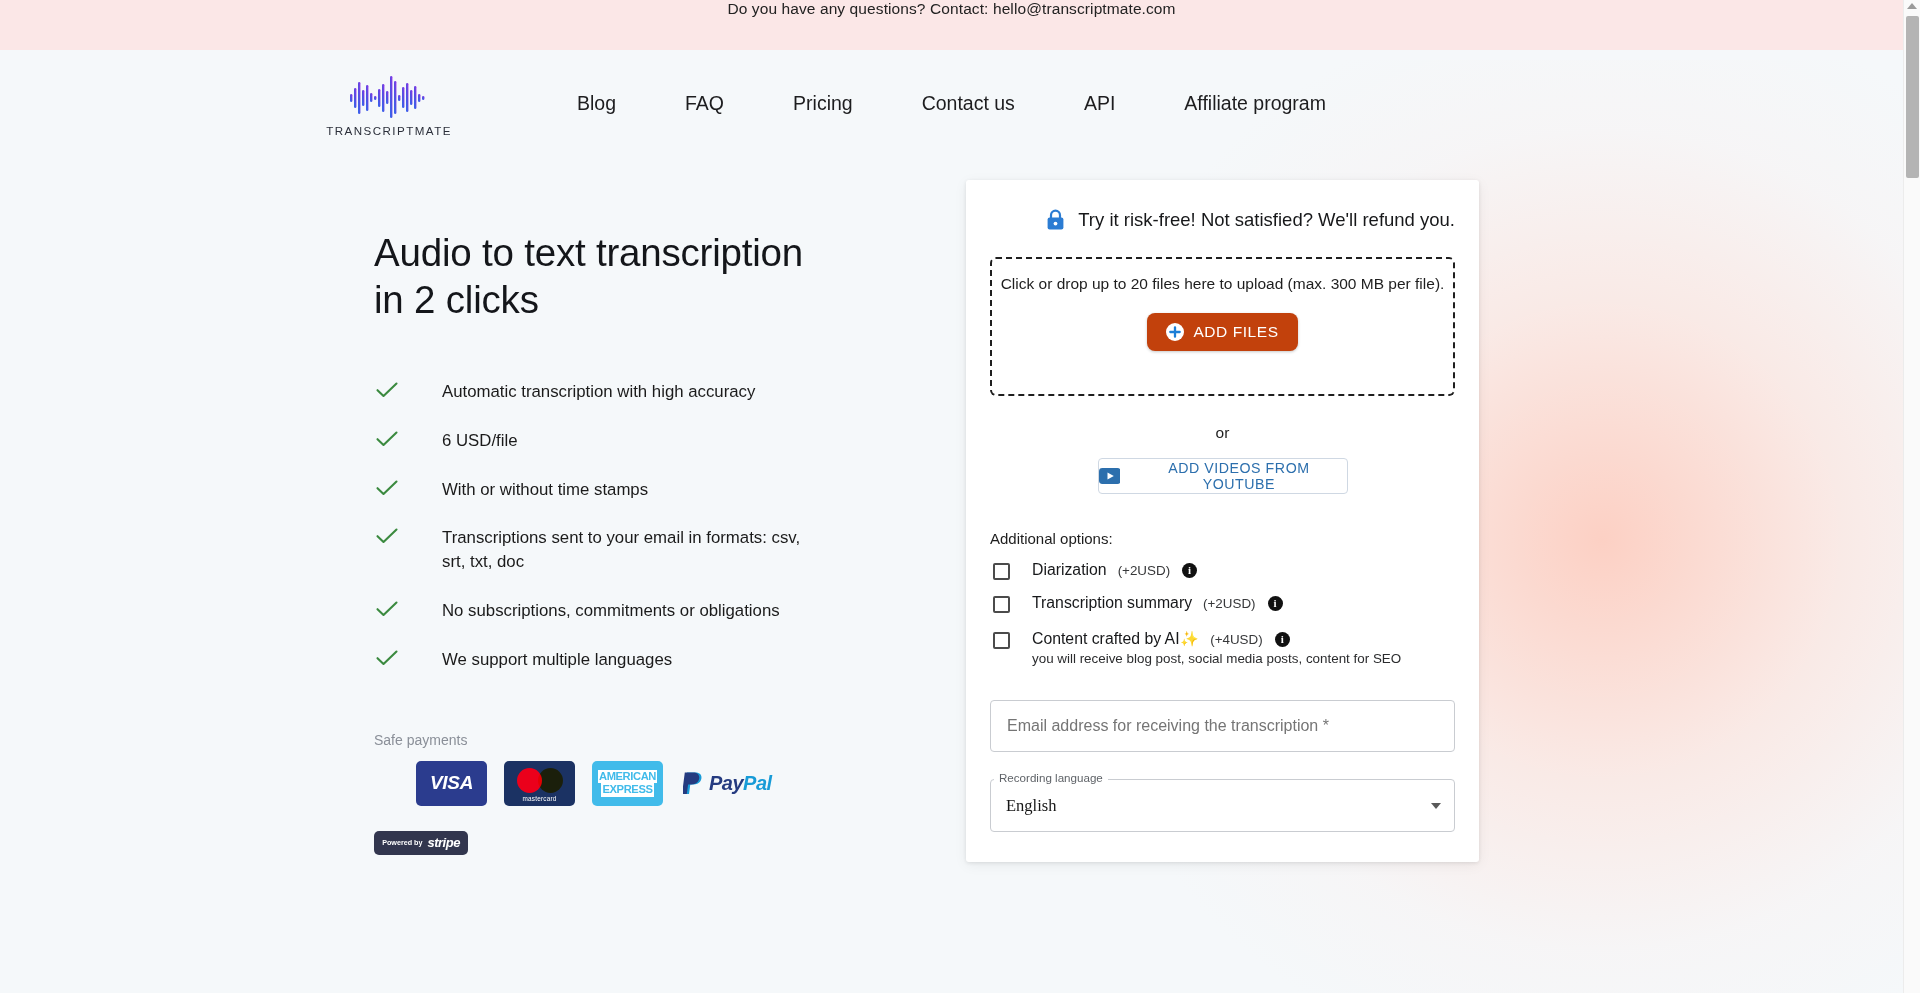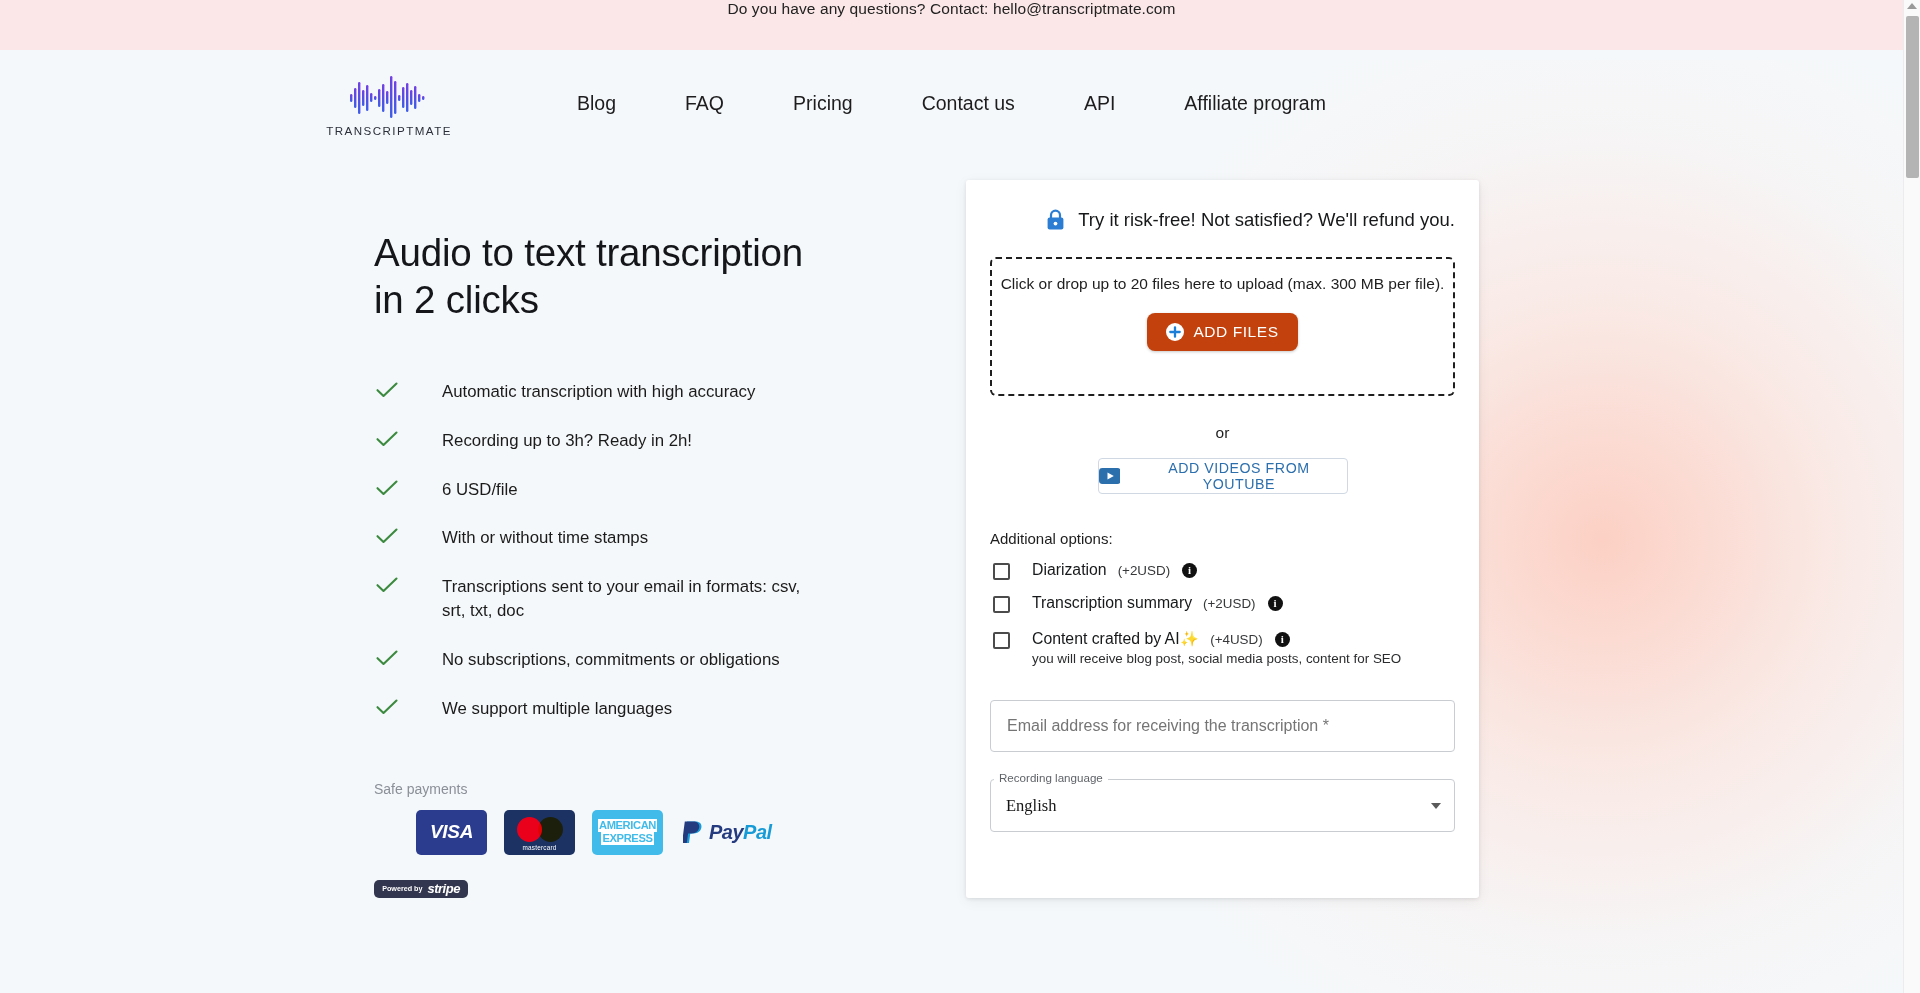--- a/index.html
+++ b/index.html
@@ -170,21 +170,21 @@
     padding: 0 1px;
   }
 
   .paypal { display: flex; align-items: center; gap: 5px; padding-left: 3px; }
   .pp-word { font-size: 20px; font-weight: 700; font-style: italic; letter-spacing: -0.5px; }
   .pp-pay { color: #253b80; }
   .pp-pal { color: #179bd7; }
 
   .stripe-badge {
     margin-top: 25px;
-    width: 94px; height: 18px;
+    width: 94px; height: 24px;
     background: #32364e;
     border-radius: 5px;
     display: flex; align-items: center; justify-content: center; gap: 5px;
   }
   .stripe-by { color: #fff; font-size: 7.2px; font-weight: 700; }
   .stripe-name { color: #fff; font-size: 13px; font-weight: 700; font-style: italic; letter-spacing: -0.5px; }
 
   
   .card {
     width: 513px;
@@ -455,28 +455,20 @@
       </h1>
 
       <ul class="feature-list">
         <li class="feature-item">
           <span class="check-icon">
             <svg width="22" height="16" viewBox="0 0 22 16">
                 <path d="M1.5 8.2 L7.5 14 L20.5 1.5" fill="none" stroke="#3b8a3f" stroke-width="2.1" stroke-linecap="round" stroke-linejoin="round"></path>
               </svg>
           </span>
           <span class="feature-text">Automatic transcription with high accuracy</span>
-        </li>
-        <li class="feature-item">
-          <span class="check-icon">
-            <svg width="22" height="16" viewBox="0 0 22 16">
-                <path d="M1.5 8.2 L7.5 14 L20.5 1.5" fill="none" stroke="#3b8a3f" stroke-width="2.1" stroke-linecap="round" stroke-linejoin="round"></path>
-              </svg>
-          </span>
-          <span class="feature-text">Recording up to 3h? Ready in 2h!</span>
         </li>
         <li class="feature-item">
           <span class="check-icon">
             <svg width="22" height="16" viewBox="0 0 22 16">
                 <path d="M1.5 8.2 L7.5 14 L20.5 1.5" fill="none" stroke="#3b8a3f" stroke-width="2.1" stroke-linecap="round" stroke-linejoin="round"></path>
               </svg>
           </span>
           <span class="feature-text">6 USD/file</span>
         </li>
         <li class="feature-item">

